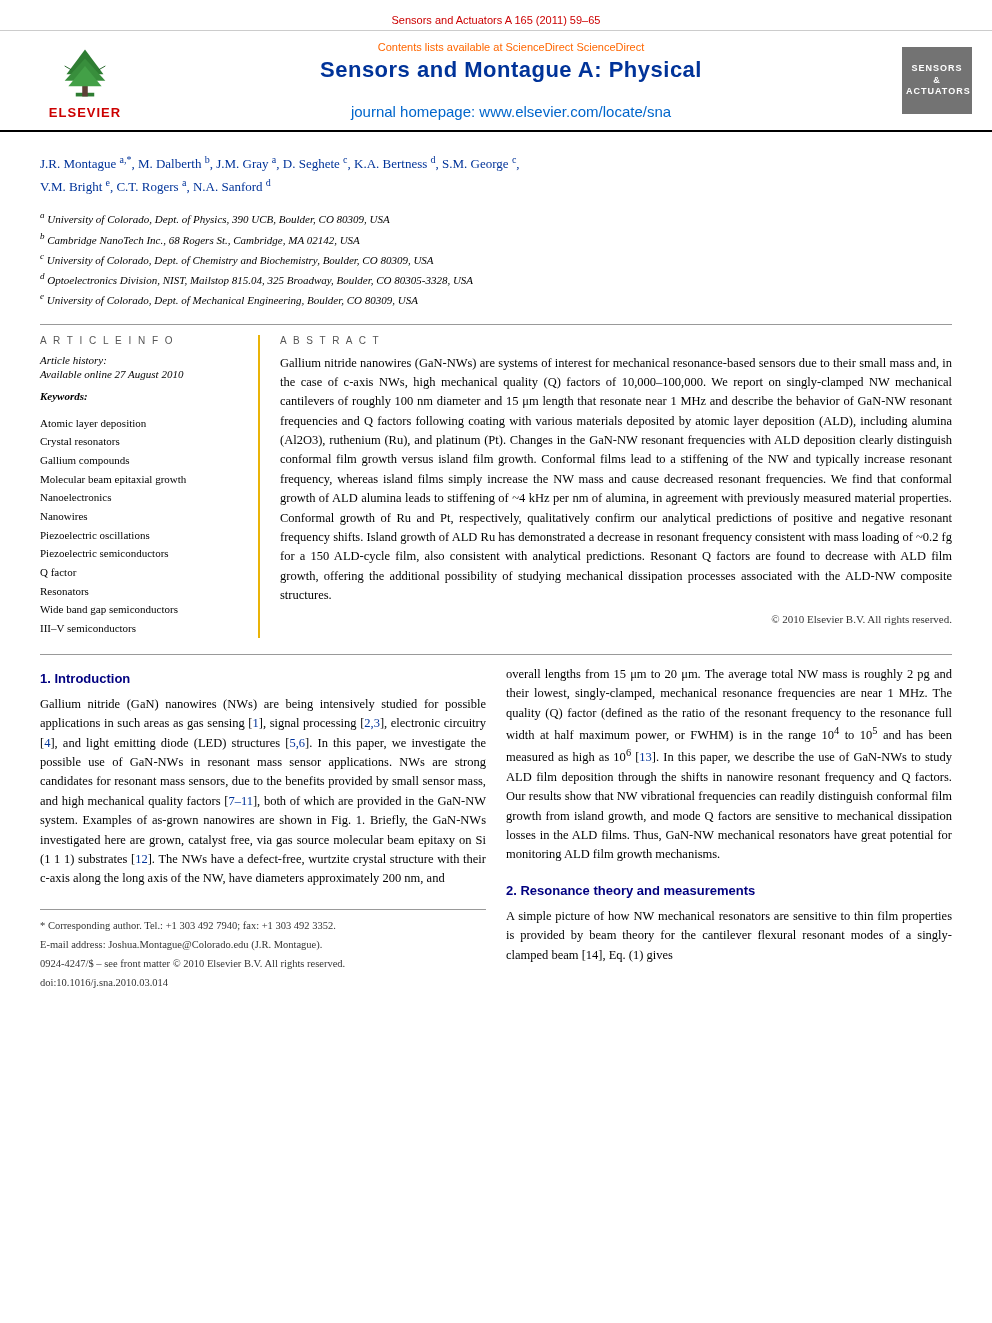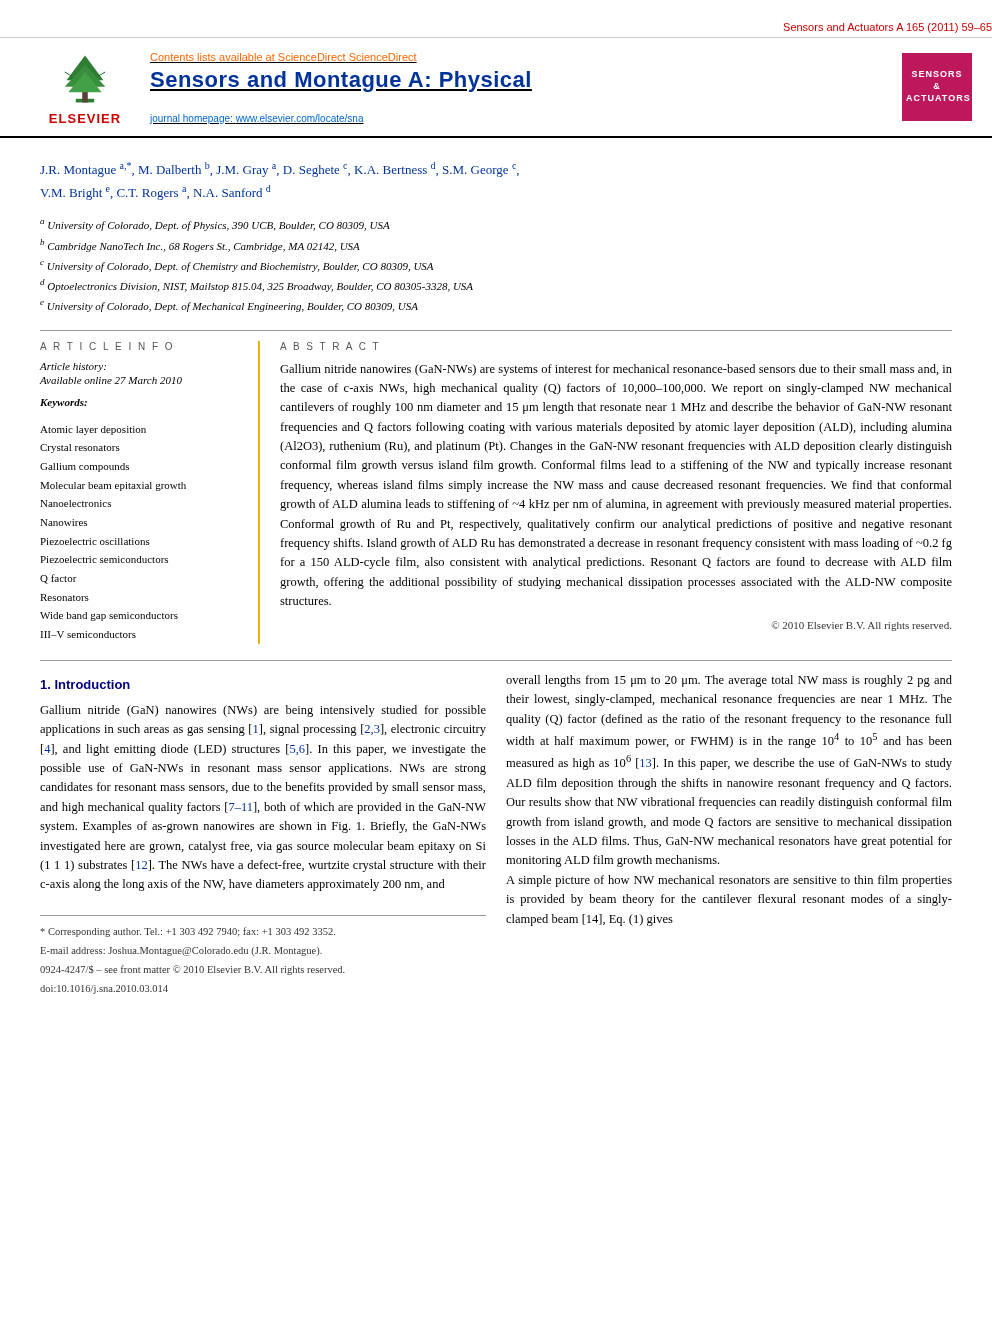--- a/index.html
+++ b/index.html
@@ -7,22 +7,22 @@
       background: #fff;
       font-family: "Times New Roman", Times, serif;
       font-size: 13px;
       color: #000;
       width: 992px;
       min-height: 1323px;
     }
 
     
     .top-bar {
-      text-align: right;
-      padding: 21px 0 4px;
+      text-align: center;
+      padding: 14px 0 4px;
       border-bottom: 1px solid #ccc;
       font-size: 11px;
       color: #c00;
       font-family: Arial, sans-serif;
     }
 
     
     .journal-banner {
       display: flex;
       align-items: center;
@@ -45,56 +45,55 @@
     .elsevier-label {
       font-family: Arial, sans-serif;
       font-size: 13px;
       font-weight: bold;
       color: #c00;
       letter-spacing: 1px;
       margin-top: 3px;
     }
     .journal-banner-center {
       flex: 1;
-      text-align: left;
-      text-decoration: underline;
+      text-align: center;
     }
     .sciencedirect-link {
       font-size: 11px;
       color: #555;
       font-family: Arial, sans-serif;
       margin-bottom: 4px;
     }
     .sciencedirect-link span {
       color: #f60;
     }
     .journal-title {
       font-size: 22px;
       font-weight: bold;
       color: #003399;
       font-family: Arial, sans-serif;
       letter-spacing: 0.5px;
     }
     .journal-homepage {
-      font-size: 10px;
+      font-size: 15px;
       color: #555;
       font-family: Arial, sans-serif;
       margin-top: 20px;
     }
     .journal-homepage span {
       color: #0066cc;
     }
     .journal-banner-right {
       width: 100px;
       flex-shrink: 0;
       display: flex;
       justify-content: flex-end;
     }
     .sensors-badge {
-      background: #be185d;
+      background: #737373;
       color: white;
       font-family: Arial, sans-serif;
       font-size: 9px;
       font-weight: bold;
       padding: 16px 4px;
       text-align: center;
       line-height: 1.3;
       letter-spacing: 1px;
       width: 70px;
     }
@@ -314,21 +313,21 @@
   </div>
 
   <hr class="divider">
 
   <div class="info-section">
 
     <div class="article-info-col">
       <div class="section-header">A R T I C L E   I N F O</div>
       <div class="article-history">
         <div class="label">Article history:</div>
-        <div>Available online 27 March 2010</div>
+        <div>Available online 27 August 2010</div>
       </div>
       <div class="keywords-section">
         <div class="keywords-label">Keywords:</div>
         <ul class="keywords-list">
           <li>Atomic layer deposition</li>
           <li>Crystal resonators</li>
           <li>Gallium compounds</li>
           <li>Molecular beam epitaxial growth</li>
           <li>Nanoelectronics</li>
           <li>Nanowires</li>
@@ -367,17 +366,20 @@
         <div class="footer-note">0924-4247/$ – see front matter © 2010 Elsevier B.V. All rights reserved.</div>
         <div class="footer-note">doi:10.1016/j.sna.2010.03.014</div>
       </div>
     </div>
 
     <div class="body-col">
       <div class="body-text">
         overall lengths from 15 μm to 20 μm. The average total NW mass is roughly 2 pg and their lowest, singly-clamped, mechanical resonance frequencies are near 1 MHz. The quality (Q) factor (defined as the ratio of the resonant frequency to the resonance full width at half maximum power, or FWHM) is in the range 10<sup>4</sup> to 10<sup>5</sup> and has been measured as high as 10<sup>6</sup> [<span class="ref">13</span>]. In this paper, we describe the use of GaN-NWs to study ALD film deposition through the shifts in nanowire resonant frequency and Q factors. Our results show that NW vibrational frequencies can readily distinguish conformal film growth from island growth, and mode Q factors are sensitive to mechanical dissipation losses in the ALD films. Thus, GaN-NW mechanical resonators have great potential for monitoring ALD film growth mechanisms.
       </div>
 
+      <div class="section-title" style="margin-top: 16px;">
+        <span>2.</span>&nbsp;<span>Resonance theory and measurements</span>
+      </div>
       <div class="body-text">A simple picture of how NW mechanical resonators are sensitive to thin film properties is provided by beam theory for the cantilever flexural resonant modes of a singly-clamped beam [14], Eq. (1) gives</div>
     </div>
   </div>
 
 </div>
 
 </body></html>

